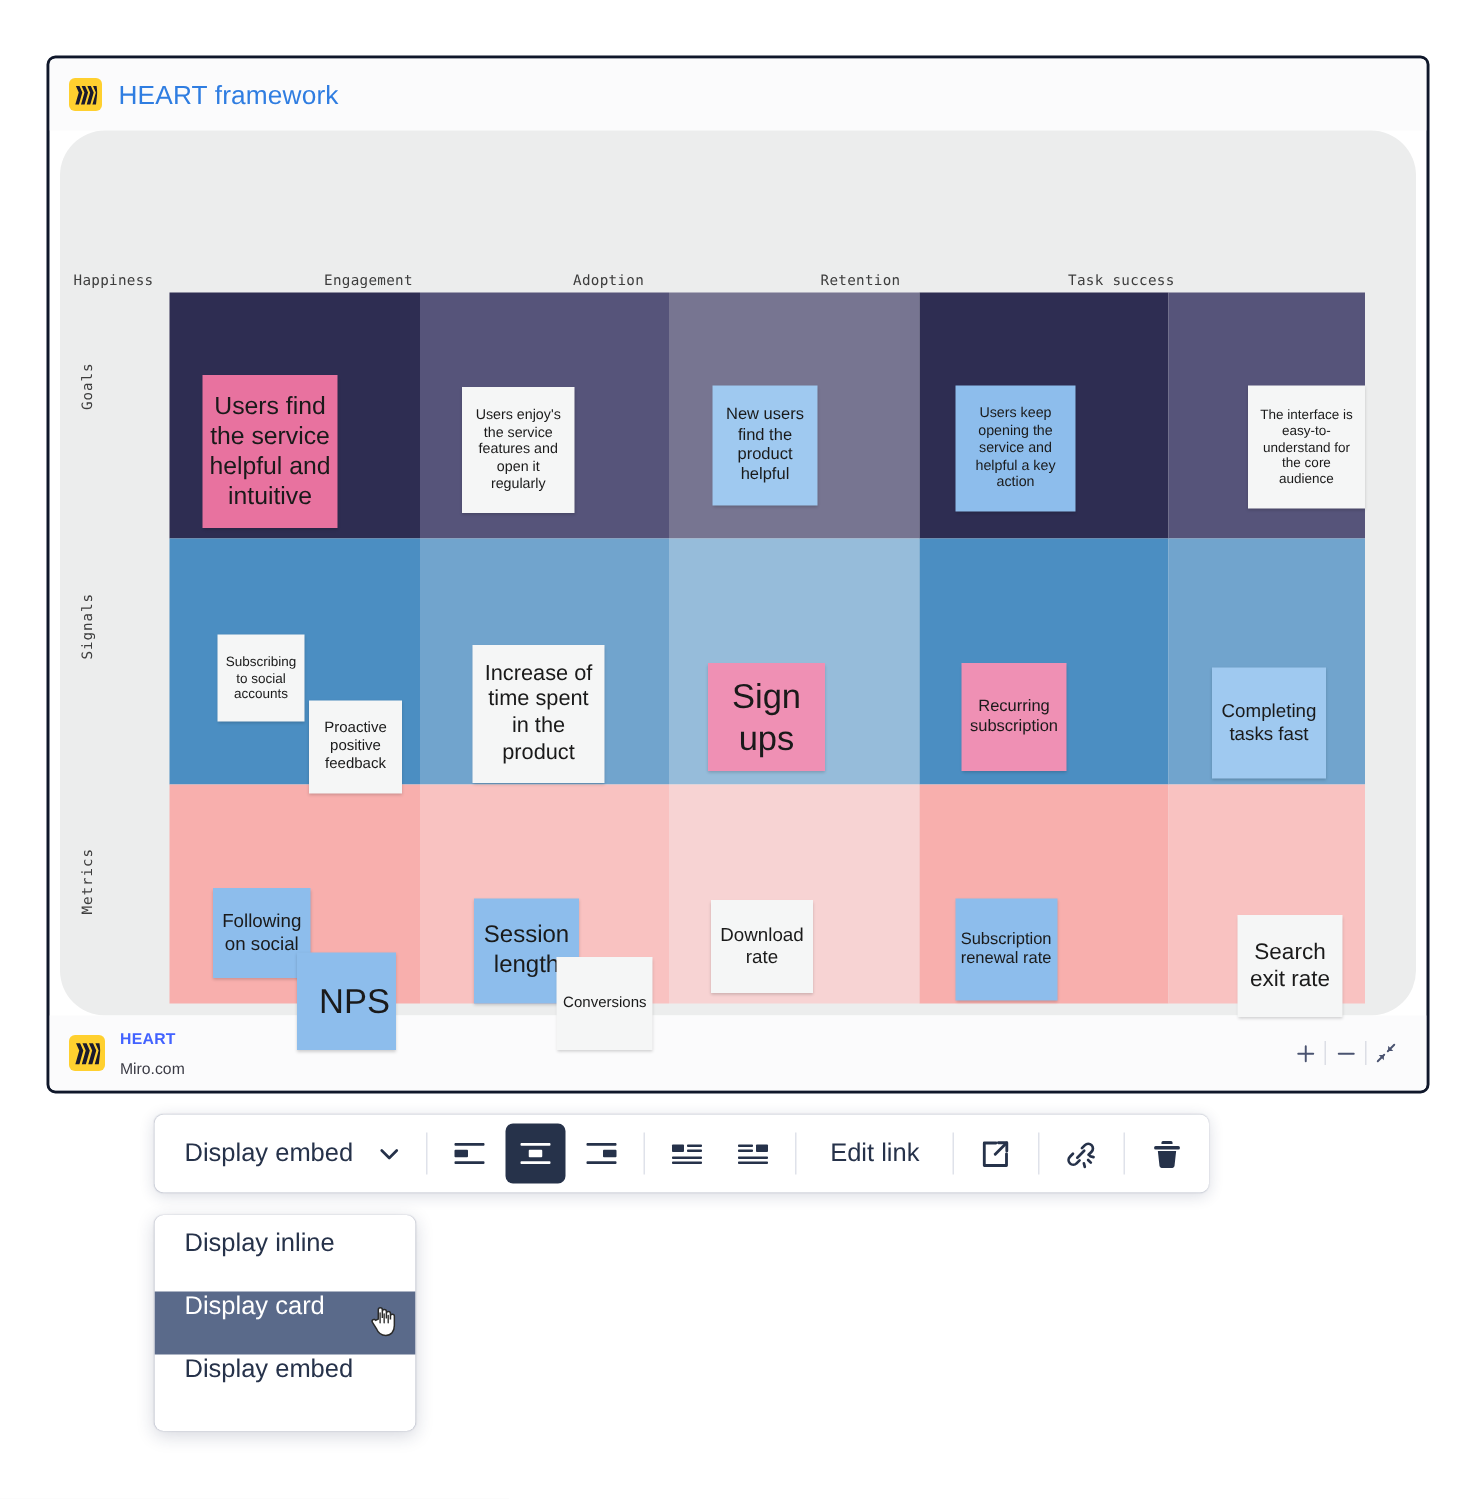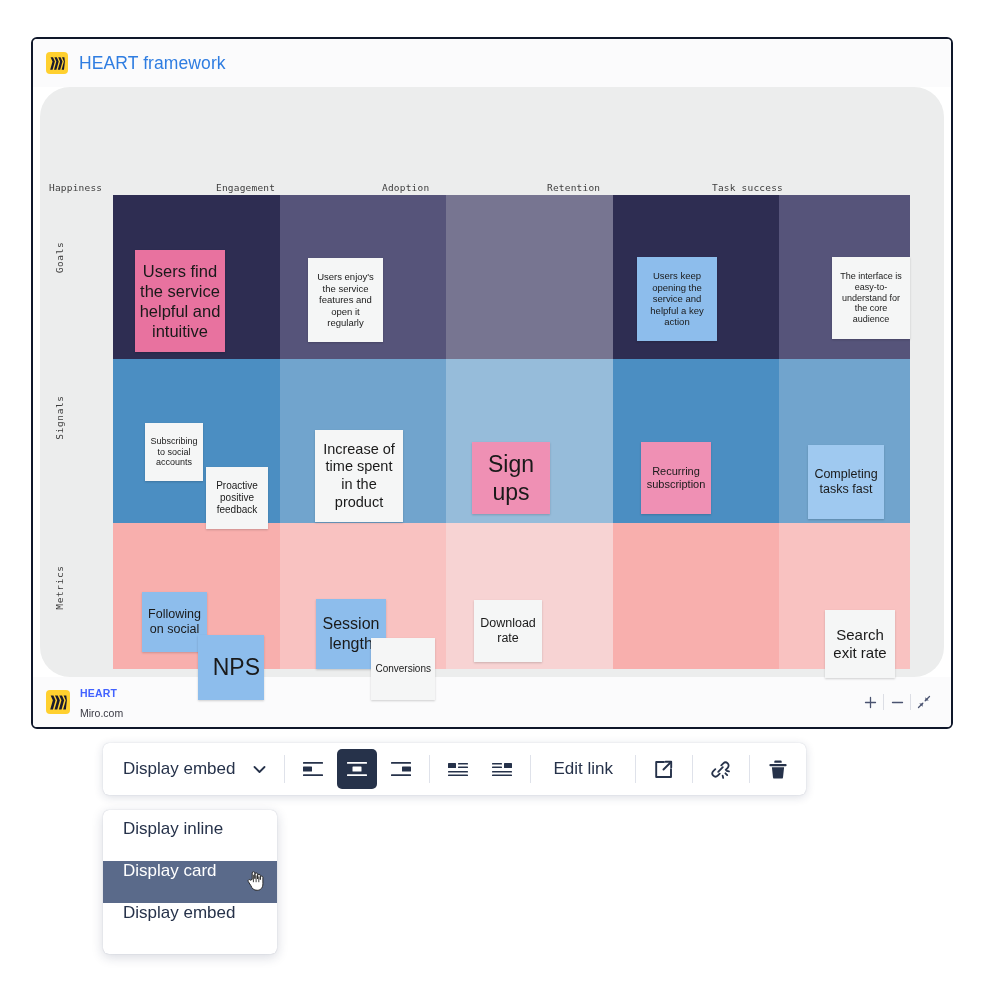--- a/index.html
+++ b/index.html
@@ -252,20 +252,23 @@
           <div class="cell" style="left: 166.5px; top: 328px; width: 166.5px; height: 146px; background: rgb(249, 194, 193);"></div>
           <div class="cell" style="left: 333px; top: 328px; width: 166.5px; height: 146px; background: rgb(247, 211, 211);"></div>
           <div class="cell" style="left: 499.5px; top: 328px; width: 166.5px; height: 146px; background: rgb(248, 175, 173);"></div>
           <div class="cell" style="left: 666px; top: 328px; width: 131px; height: 146px; background: rgb(249, 194, 193);"></div>
           <div class="note" style="left: 22px; top: 55px; width: 90px; height: 102px; background: rgb(232, 114, 159); font-size: 16.5px; z-index: 10;">
             <span>Users find the service helpful and intuitive</span>
           </div>
           <div class="note white" style="left: 195px; top: 63px; width: 75px; height: 84px; background: rgb(245, 246, 246); font-size: 9.5px; z-index: 11;">
             <span>Users enjoy's the service features and open it regularly</span>
           </div>
+          <div class="note" style="left: 362px; top: 62px; width: 70px; height: 80px; background: rgb(159, 201, 240); font-size: 11px; z-index: 12;">
+            <span>New users find the product helpful</span>
+          </div>
           <div class="note" style="left: 524px; top: 62px; width: 80px; height: 84px; background: rgb(141, 189, 236); font-size: 9.5px; z-index: 13;">
             <span>Users keep opening the service and helpful a key action</span>
           </div>
           <div class="note white" style="left: 719px; top: 62px; width: 78px; height: 82px; background: rgb(245, 246, 246); font-size: 9px; z-index: 14;">
             <span>The interface is easy-to-understand for the core audience</span>
           </div>
           <div class="note white" style="left: 32px; top: 228px; width: 58px; height: 58px; background: rgb(245, 246, 246); font-size: 9px; z-index: 15;">
             <span>Subscribing to social accounts</span>
           </div>
           <div class="note white" style="left: 93px; top: 272px; width: 62px; height: 62px; background: rgb(245, 246, 246); font-size: 10px; z-index: 16;">
@@ -290,20 +293,23 @@
             <span>NPS</span>
           </div>
           <div class="note" style="left: 203px; top: 404px; width: 70px; height: 70px; background: rgb(141, 189, 236); font-size: 16px; z-index: 23;">
             <span>Session length</span>
           </div>
           <div class="note white" style="left: 258px; top: 443px; width: 64px; height: 62px; background: rgb(245, 246, 246); font-size: 10px; z-index: 24;">
             <span>Conversions</span>
           </div>
           <div class="note white" style="left: 361px; top: 405px; width: 68px; height: 62px; background: rgb(245, 246, 246); font-size: 12.5px; z-index: 25;">
             <span>Download rate</span>
+          </div>
+          <div class="note" style="left: 524px; top: 404px; width: 68px; height: 68px; background: rgb(141, 189, 236); font-size: 11px; z-index: 26;">
+            <span>Subscription renewal rate</span>
           </div>
           <div class="note white" style="left: 712px; top: 415px; width: 70px; height: 68px; background: rgb(245, 246, 246); font-size: 15px; z-index: 27;">
             <span>Search exit rate</span>
           </div>
         </div>
     </div>
 
     <div class="embed-footer">
       <div class="foot-left">
         <span class="foot-badge">

